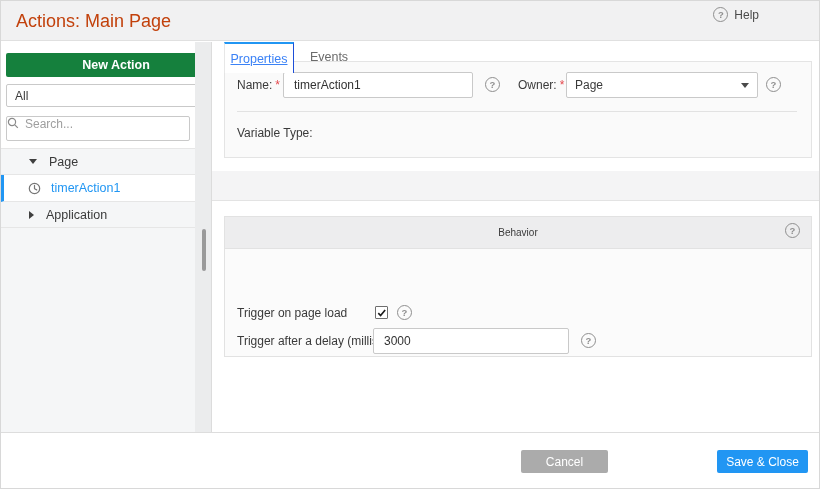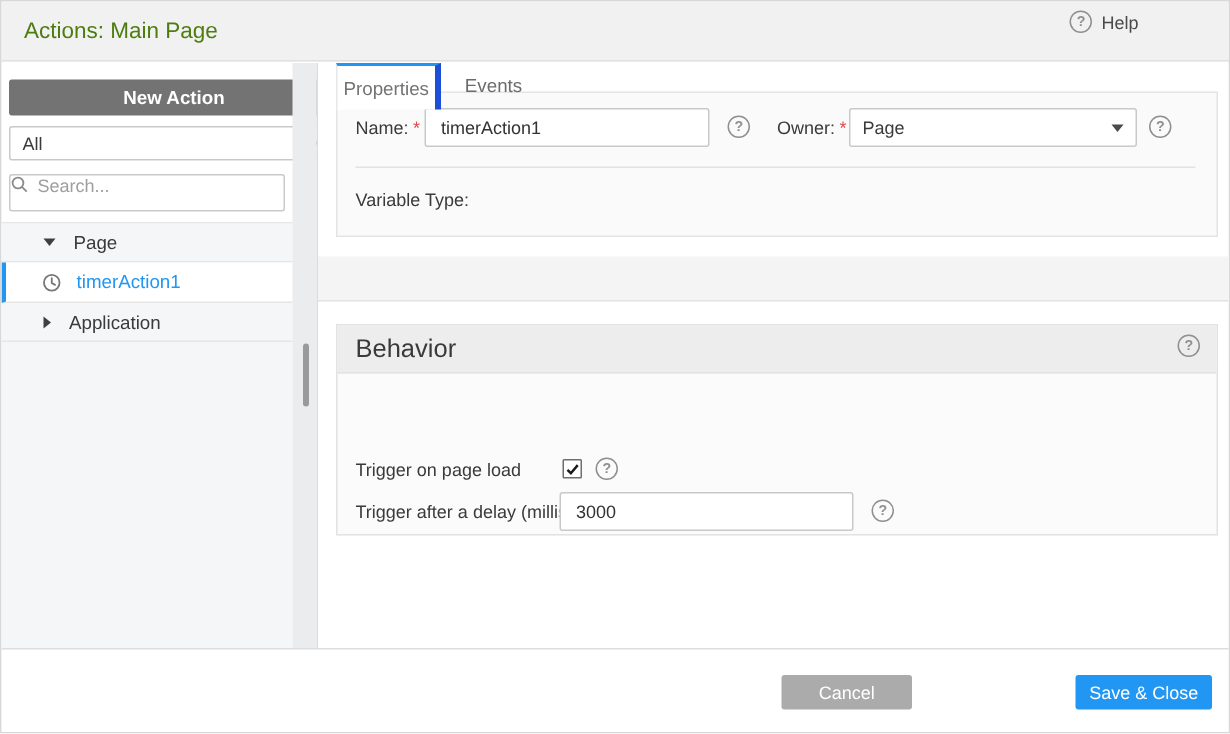--- a/index.html
+++ b/index.html
@@ -2,31 +2,31 @@
 <html><head>
 <meta charset="utf-8">
 <style>
   * { margin:0; padding:0; box-sizing:border-box; }
   html,body { background:#fff; }
   body { font-family:"Liberation Sans", sans-serif; color:#3f3f3f; }
   .screen { position:relative; width:820px; height:489px; background:#fff; overflow:hidden; border:1px solid #d8d8d8; }
 
   
   .header { position:absolute; left:0; top:0; width:820px; height:40px; background:#f1f1f2; border-bottom:1px solid #e0e0e0; }
-  .header .title { position:absolute; left:15px; top:0; line-height:40px; font-size:15px; color:#4d7c0f; }
+  .header .title { position:absolute; left:15px; top:0; line-height:40px; font-size:18px; color:#c2410c; }
   .header .help { position:absolute; right:62px; top:0; height:27px; display:flex; align-items:center; gap:6px; cursor:pointer; }
   .header .help .help-txt { font-size:12px; color:#4a4a4a; }
 
   
   .help-ic { display:inline-flex; width:15px; height:15px; border:1px solid #8f8f8f; border-radius:50%; align-items:center; justify-content:center; flex:0 0 auto; }
   .help-ic::before { content:"?"; font-size:9.5px; color:#8f8f8f; font-weight:600; line-height:1; }
 
   
   .sidebar { position:absolute; left:0; top:41px; width:194px; height:390px; background:#fff; }
-  .btn-new { position:absolute; left:5px; top:11px; width:220px; height:24px; background:#737373; color:#fff; border:none; border-radius:2px; font-size:12.5px; font-weight:700; font-family:inherit; cursor:pointer; }
+  .btn-new { position:absolute; left:5px; top:11px; width:220px; height:24px; background:#15803d; color:#fff; border:none; border-radius:2px; font-size:12.5px; font-weight:700; font-family:inherit; cursor:pointer; }
   .selectbox { position:relative; background:#fff; border:1px solid #c9c9c9; border-radius:2px; font-size:12px; color:#3a3a3a; display:flex; align-items:center; padding:0 22px 0 8px; cursor:pointer; }
   .sb-filter { position:absolute; left:5px; top:42px; width:216px; height:23px; }
   .caret-sel { position:absolute; right:8px; top:50%; margin-top:-2px; width:0; height:0; border-left:4px solid transparent; border-right:4px solid transparent; border-top:5px solid #4a4a4a; }
   .searchwrap { position:absolute; left:5px; top:74px; width:184px; height:25px; border:1px solid #c9c9c9; border-radius:2px; background:#fff; display:flex; align-items:flex-start; padding:0 0; gap:6px; }
   .searchwrap input { border:none; outline:none; flex:1; font-size:12px; font-family:inherit; color:#3a3a3a; background:transparent; min-width:0; }
   .searchwrap input::placeholder { color:#9e9e9e; }
 
   .tree { position:absolute; left:0; top:106px; width:194px; bottom:0; background:#f5f6f7; border-top:1px solid #e6e6e6; }
   .tree-row { position:relative; display:flex; align-items:center; border-bottom:1px solid #e6e6e6; font-size:12.5px; color:#3a3a3a; cursor:pointer; background:#f5f6f7; }
   .tree-row.group { height:26px; padding-left:28px; gap:12px; }
@@ -51,27 +51,27 @@
   .owner-label { position:absolute; left:293px; top:10px; line-height:26px; }
   .owner-select { position:absolute; left:341px; top:10px; width:192px; height:26px; }
   .help2 { position:absolute; left:541px; top:15px; }
   .panel-divider { position:absolute; left:12px; right:14px; top:49px; height:1px; background:#e2e2e2; }
   .vt-label { position:absolute; left:12px; top:58px; line-height:26px; }
   .vt-value { position:absolute; left:96px; top:58px; line-height:26px; font-size:12px; color:#2f2f2f; font-weight:500;margin-top:48px; }
 
   
   .tabbar { position:absolute; left:0; top:129px; width:610px; height:30px; background:#f4f4f5; border-bottom:1px solid #e3e3e3; }
   .tab { position:absolute; top:0; height:30px; display:flex; align-items:center; justify-content:center; font-size:12.5px; color:#6b6b6b; cursor:pointer; }
-  .tab.active { height:31px; background:#fff; border-top:2px solid #2196f3; border-left:1px solid #e7e7e7; border-right:4px solid #1d4ed8; color:#737373; z-index:2; }
+  .tab.active { height:31px; background:#fff; border-top:2px solid #2196f3; border-left:1px solid #e7e7e7; border-right:1px solid #1d4ed8; color:#3b82f6; z-index:2;text-decoration:underline; }
   .tab-props { left:12px; width:70px; }
   .tab-events { left:82px; width:70px; }
 
   
   .behavior { position:absolute; left:12px; top:174px; width:588px; height:141px; background:#fbfbfb; border:1px solid #e2e2e2; }
-  .behavior-hd { position:relative; height:32px; background:#ededee; border-bottom:1px solid #e2e2e2; display:flex; align-items:center; padding:0 12px; font-size:17px; color:#3a3a3a; }
+  .behavior-hd { position:relative; height:32px; background:#ededee; border-bottom:1px solid #e2e2e2; display:flex; align-items:center; padding:0 12px; font-size:10px; color:#3a3a3a;justify-content:center; }
   .behavior-hd .help-ic { position:absolute; right:11px; top:6px; }
   .b-row { position:absolute; left:0; width:100%;margin-top:45px; }
   .b-label { position:absolute; left:12px; top:0; font-size:12px; color:#3a3a3a; white-space:nowrap; overflow:hidden; }
   .row1 { top:37px; height:28px; }
   .row1 .b-label, .row3 .b-label { line-height:28px; }
   .row2 { top:62px; height:34px; }
   .row2 .b-label { line-height:34px; max-width:136px; }
   .row3 { top:104px; height:28px; }
   .chk { position:absolute; left:150px; top:7px; width:13px; height:13px; background:#fff; border:1px solid #6e6e6e; border-radius:1px; display:flex; align-items:center; justify-content:center; cursor:pointer; }
   .row-help-a { position:absolute; left:172px; top:6px; }

